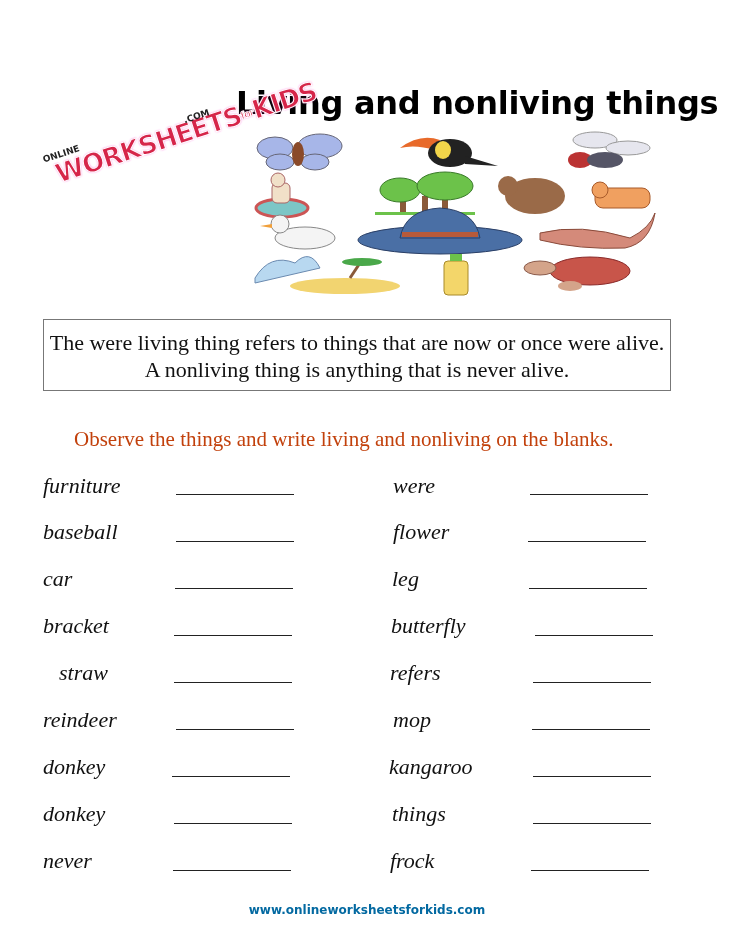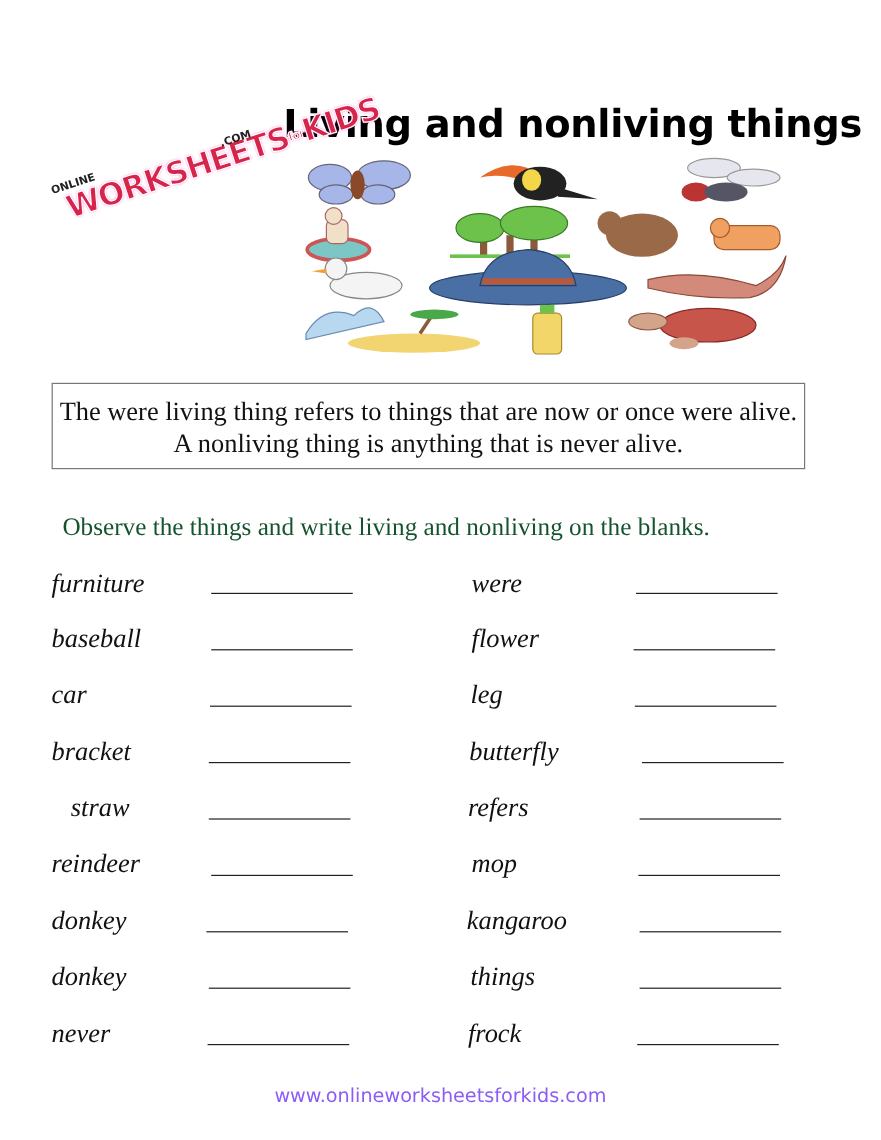--- a/index.html
+++ b/index.html
@@ -5,24 +5,24 @@
   html,body{margin:0;padding:0;background:#fff;}
   body{width:734px;height:950px;position:relative;overflow:hidden;font-family:"Liberation Serif",serif;color:#111;}
   .abs{position:absolute;}
   .title{left:236px;top:84px;font-family:"DejaVu Sans",sans-serif;font-weight:bold;font-size:32px;letter-spacing:-0.3px;color:#000;white-space:nowrap;}
   .logo{left:52px;top:120px;width:190px;height:80px;transform:rotate(-18deg);transform-origin:left bottom;}
   .logo .online{position:absolute;left:4px;top:34px;font-family:"DejaVu Sans",sans-serif;font-size:9px;font-weight:bold;color:#222;}
   .logo .ws{position:absolute;left:12px;top:42px;font-family:"DejaVu Sans",sans-serif;font-size:26px;font-weight:bold;color:#d6254a;letter-spacing:-1px;-webkit-text-stroke:1px #fff;text-shadow:0 0 2px #f3c;white-space:nowrap;}
   .logo .com{position:absolute;left:150px;top:40px;font-family:"DejaVu Sans",sans-serif;font-size:9px;font-weight:bold;color:#222;}
   .illus{left:250px;top:128px;width:410px;height:172px;}
   .defbox{left:43px;top:319px;width:628px;height:72px;border:1.5px solid #777;box-sizing:border-box;text-align:center;font-size:22px;line-height:27px;padding-top:9px;}
-  .instr{left:52px;top:427px;font-size:21px;color:#14532d;white-space:nowrap;}
+  .instr{left:74px;top:427px;font-size:21px;color:#c2410c;white-space:nowrap;}
   .word{font-size:22px;white-space:nowrap;font-style:italic;}
   .blank{height:0;border-bottom:1.5px solid #222;width:118px;}
-  .footer{left:0;width:734px;top:903px;text-align:center;font-family:"DejaVu Sans",sans-serif;font-weight:normal;font-size:16px;color:#8b5cf6;}
+  .footer{left:0;width:734px;top:903px;text-align:center;font-family:"DejaVu Sans",sans-serif;font-weight:bold;font-size:12px;color:#0369a1;}
 </style>
 </head>
 <body>
 
 <div class="abs title">Living and nonliving things</div>
 
 <div class="abs logo">
   <span class="online">ONLINE</span>
   <span class="ws"><span>WORKSHEETS</span><span style="font-size:10px;vertical-align:middle">for</span><span>KIDS</span></span>
   <span class="com">.COM</span>

